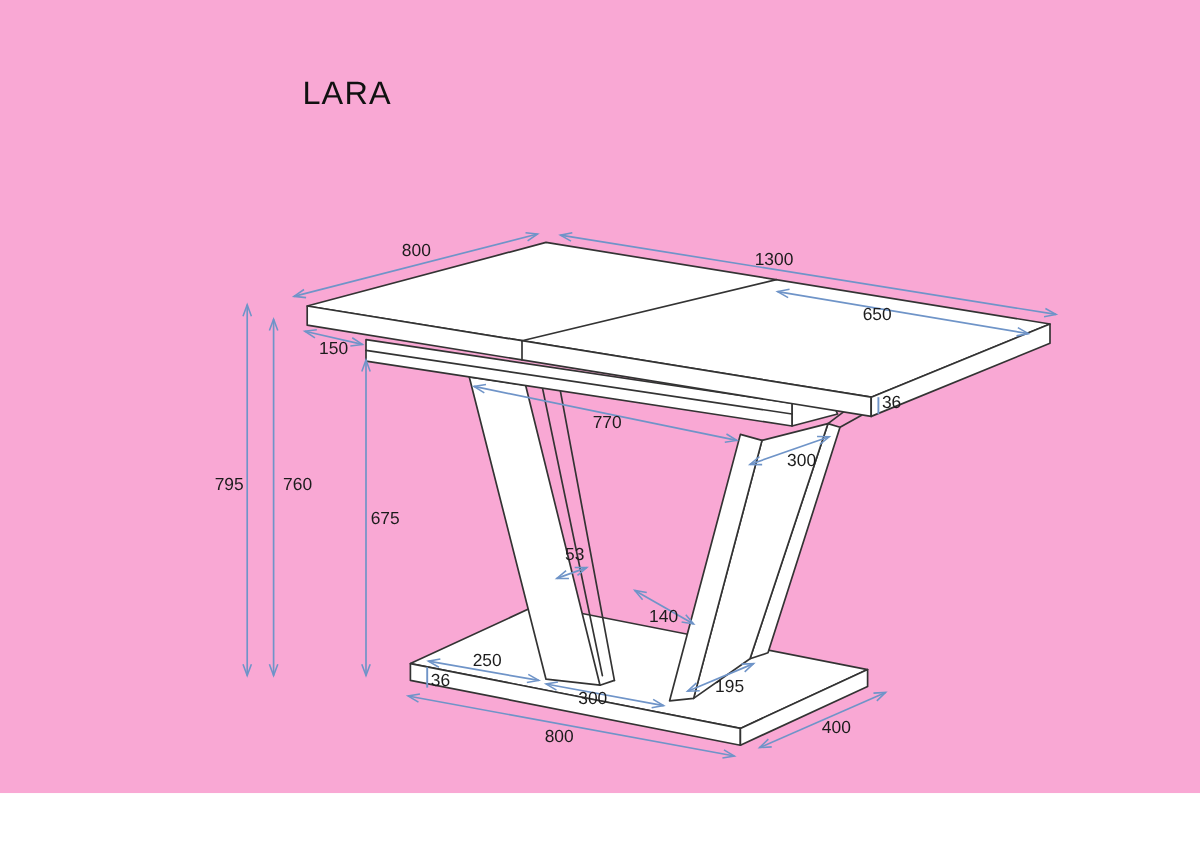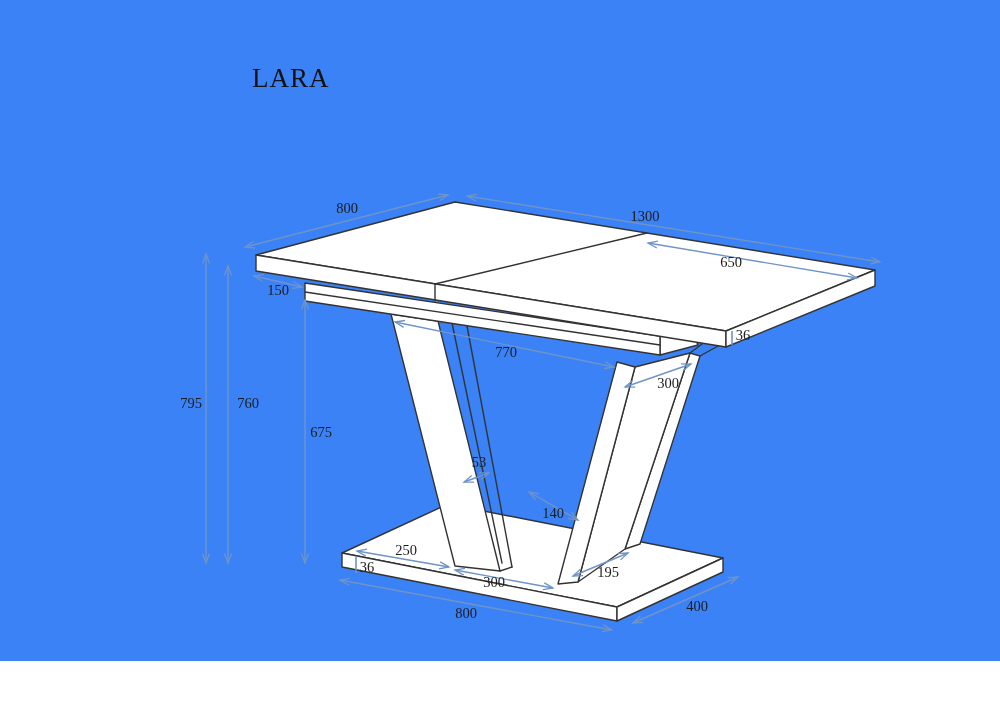--- a/index.html
+++ b/index.html
@@ -1,20 +1,20 @@
 <!DOCTYPE html>
 <html><head>
 <meta charset="utf-8">
 <style>
   html,body{margin:0;padding:0;background:#ffffff;}
   .canvas{
     position:relative;
     width:1000px;height:661px;
-    background:#3b82f6;
-    font-family:Liberation Serif, serif;
+    background:#f9a8d4;
+    font-family:Liberation Sans, sans-serif;
     overflow:hidden;
   }
   svg{display:block;}
   .part{fill:#ffffff;stroke:#333333;stroke-width:1.4;stroke-linejoin:round;}
   .pline{fill:none;stroke:#333333;stroke-width:1.4;stroke-linecap:round;}
   .dim{fill:none;stroke:#6f94c8;stroke-width:1.4;}
   .tick{fill:none;stroke:#6f94c8;stroke-width:1.6;}
   .dimlabel{fill:#1c1c1c;font-size:14.5px;text-anchor:middle;}
   .title{fill:#111111;font-size:27px;letter-spacing:1px;text-anchor:start;}
 </style>

